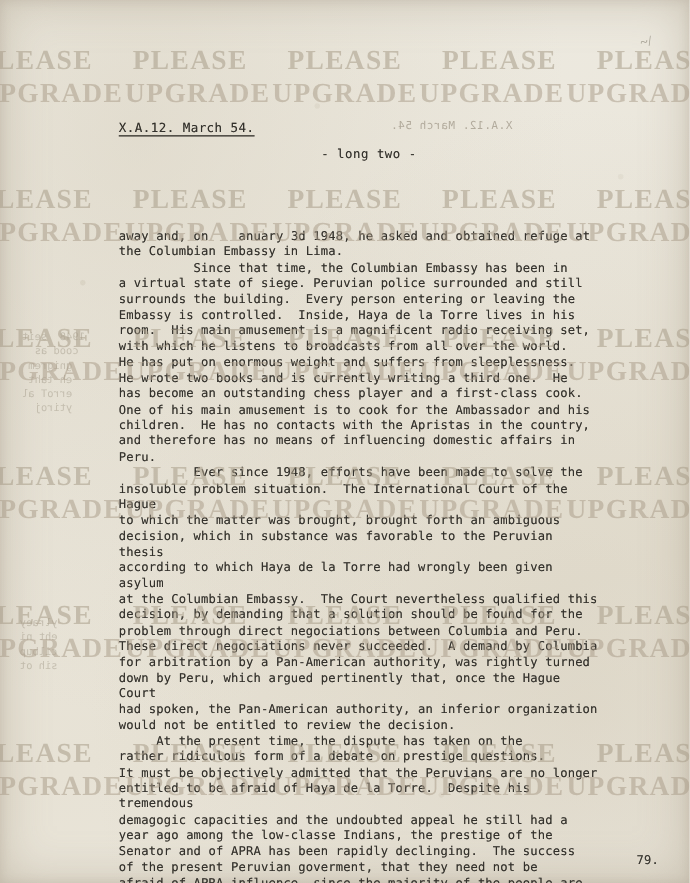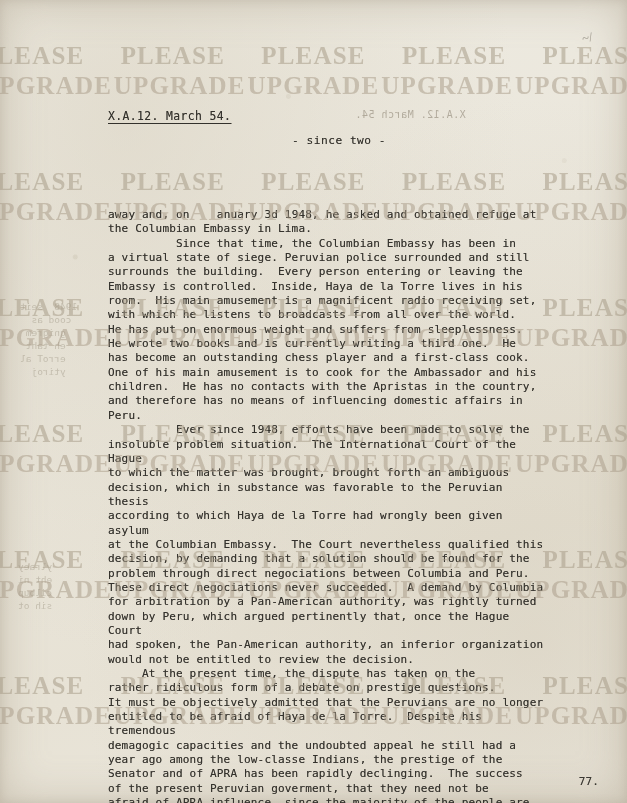--- a/index.html
+++ b/index.html
@@ -139,21 +139,21 @@
   gnigrem
   eh taht
   erroT al
   ytiroj</div>
   <div class="showthrough" id="st-left2">  ylraey
   eht ni
   cilbup
   sih ot</div>
 
   <div class="typed" id="doc-id">X.A.12. March 54.</div>
-  <div class="typed" id="page-label">- since two -</div>
+  <div class="typed" id="page-label">- long two -</div>
   <div class="typed" id="body-text">away and, on 	anuary 3d 1948, he asked and obtained refuge at
 the Columbian Embassy in Lima.
           Since that time, the Columbian Embassy has been in
 a virtual state of siege. Peruvian police surrounded and still
 surrounds the building.  Every person entering or leaving the
 Embassy is controlled.  Inside, Haya de la Torre lives in his
 room.  His main amusement is a magnificent radio receiving set,
 with which he listens to broadcasts from all over the world.
 He has put on enormous weight and suffers from sleeplessness.
 He wrote two books and is currently writing a third one.  He
@@ -185,21 +185,21 @@
 of the present Peruvian goverment, that they need not be
 afraid of APRA influence, since the majority of the people are
 satisfied, as to Columbia, with its right wing government,
 it is rather ridiculous that it should be going out of its
 way to defend a man, who certainly would be frowned upon, if
 he tried to spread his gospel in Columbia.
           It is in the light of these facts that at the present
 time negociations are progressing between both countries to find
 a final solution to the irksome problem.  Though the path may
 be still long, it looks as if a solution might be found this year.</div>
-  <div class="typed" id="corner-num">77.</div>
+  <div class="typed" id="corner-num">79.</div>
   <div class="pencil" id="pencil-mark">~/</div>
 
   <div class="grain"></div>
   <div class="edge-shadow"></div>
 
   <div class="watermark" id="watermark">
       <div class="wm-row" style="top: 42px;">
         <span>PLEASE</span>
         <span>PLEASE</span>
         <span>PLEASE</span>

